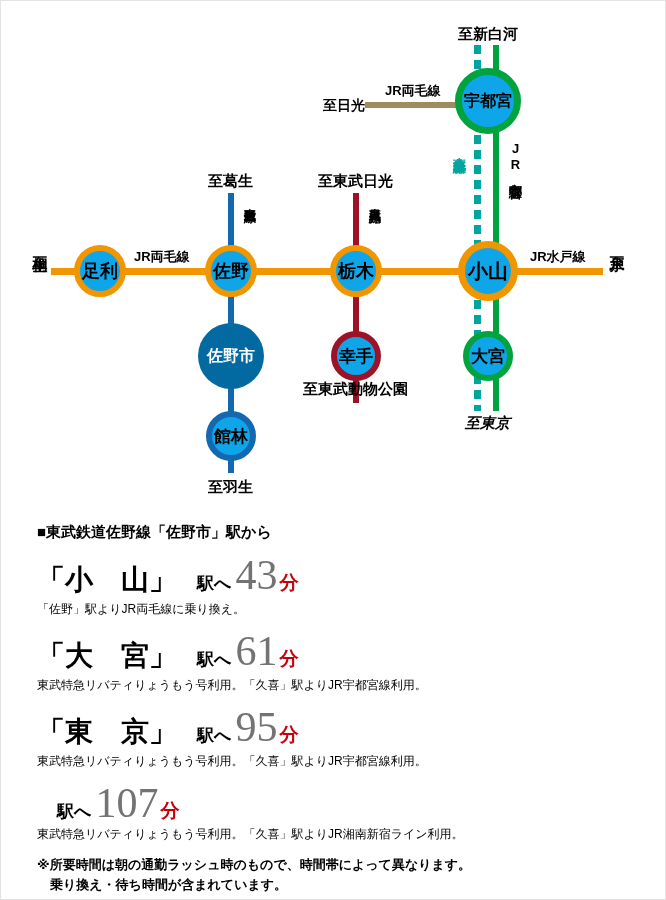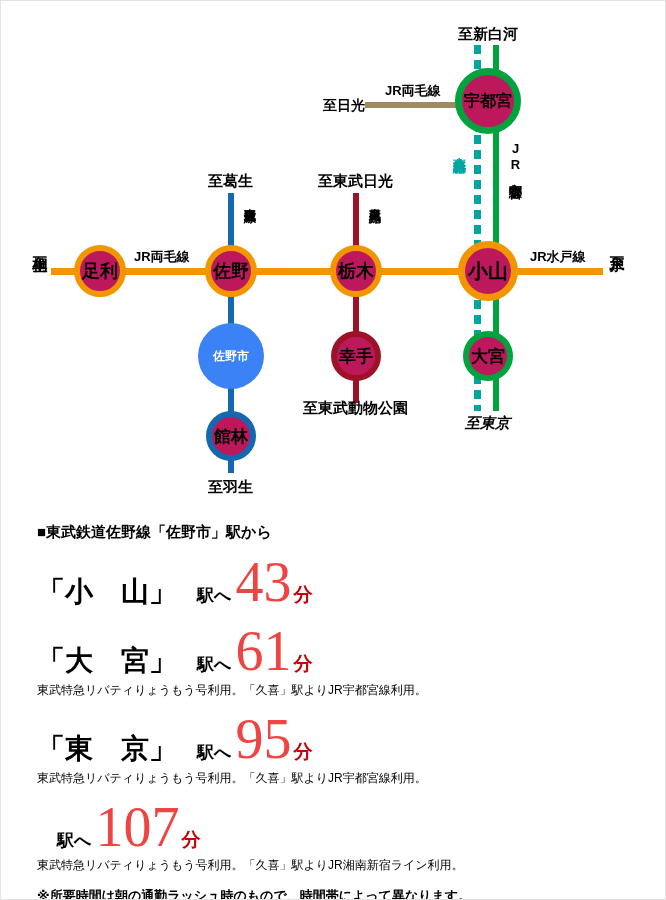--- a/index.html
+++ b/index.html
@@ -16,42 +16,42 @@
   #ln-ryomo        { left:50px;  top:267px; width:552px; height:7px; background:#F29600; }
   #ln-shinkansen   { left:473px; top:44px;  width:7px;  height:366px;
                      background:repeating-linear-gradient(180deg,#00A5A0 0 9px,#ffffff 9px 15px); }
   #ln-utsunomiya   { left:492px; top:44px;  width:6px;  height:366px; background:#00A33E; }
   #ln-tobu-sano    { left:227px; top:192px; width:6px;  height:280px; background:#1368B0; }
   #ln-tobu-nikko   { left:352px; top:192px; width:6px;  height:210px; background:#9E1228; }
   #ln-jr-nikko     { left:364px; top:101px; width:92px; height:6px;  background:#A08B60; }
 
   .station {
     position:absolute; display:flex; align-items:center; justify-content:center;
-    background:#be185d; border-radius:50%; font-weight:bold; white-space:nowrap;
+    background:#0ea5e9; border-radius:50%; font-weight:bold; white-space:nowrap;
   }
   #st-ashikaga    { left:73px;  top:244px; width:52px; height:52px; border:6px solid #F29600; font-size:18px; }
   #st-sano        { left:204px; top:244px; width:52px; height:52px; border:6px solid #F29600; font-size:18px; }
   #st-tochigi     { left:329px; top:244px; width:52px; height:52px; border:6px solid #F29600; font-size:18px; }
   #st-oyama       { left:457px; top:240px; width:60px; height:60px; border:7px solid #F29600; font-size:20px; }
   #st-utsunomiya  { left:454px; top:67px;  width:66px; height:66px; border:7px solid #00A33E; font-size:16px; }
-  #st-sanoshi     { left:197px; top:322px; width:66px; height:66px; background:#3b82f6; color:#fff; font-size:12px; }
+  #st-sanoshi     { left:197px; top:322px; width:66px; height:66px; background:#0369a1; color:#fff; font-size:16px; }
   #st-tatebayashi { left:205px; top:410px; width:50px; height:50px; border:6px solid #1368B0; font-size:17px; }
   #st-satte       { left:330px; top:330px; width:50px; height:50px; border:6px solid #9E1228; font-size:17px; }
   #st-omiya       { left:462px; top:330px; width:50px; height:50px; border:6px solid #00A33E; font-size:17px; }
 
   .ep  { position:absolute; font-weight:bold; font-size:15px; white-space:nowrap; }
   .lbl { position:absolute; font-weight:bold; font-size:13px; white-space:nowrap; }
   .vtext { writing-mode:vertical-rl; text-orientation:upright; letter-spacing:1px; }
 
   #ep-kiryu          { left:29px;  top:243px; }
   #ep-mito           { left:606px; top:243px; }
   #ep-kuzuu          { left:207px; top:171px; }
   #ep-hanyu          { left:207px; top:477px; }
   #ep-tobu-nikko     { left:317px; top:171px; }
-  #ep-tobu-zoo       { left:302px; top:398px; }
+  #ep-tobu-zoo       { left:302px; top:379px; }
   #ep-shin-shirakawa { left:457px; top:24px;  }
   #ep-tokyo          { left:464px; top:413px;font-style:italic; }
   #ep-nikko          { left:322px; top:96px;  font-size:14px; }
 
   #lbl-ryomo      { left:133px; top:247px; }
   #lbl-mito       { left:529px; top:247px; }
   #lbl-tobu-sano  { left:240px; top:197px; font-size:12px; }
   #lbl-tobu-nikko { left:365px; top:197px; font-size:12px; }
   #lbl-shinkansen { left:449px; top:146px; color:#00A5A0; }
   #lbl-utsunomiya { left:505px; top:140px; }
@@ -59,21 +59,21 @@
 
   
   .info { position:absolute; left:36px; top:522px; width:606px; }
   .heading { font-size:15px; font-weight:bold; margin-bottom:12px; }
   .route { margin-bottom:12px; }
   .route-main { display:flex; align-items:baseline;text-align:right; }
   .r-station { font-size:28px; font-weight:bold; }
   .r-to { font-size:17px; font-weight:bold; margin-left:20px; }
   .r-time {
     font-family:"Liberation Serif","DejaVu Serif",serif;
-    font-size:56px; line-height:1; color:#ef4444; margin-left:4px;
+    font-size:42px; line-height:1; color:#737373; margin-left:4px;
   }
   .r-unit { font-size:19px; font-weight:bold; color:#C7000B; margin-left:2px; }
   .route-note { font-size:12px; margin-top:2px; }
   .footnote { font-size:13px; font-weight:bold; margin-top:6px; line-height:1.5; }
   .fn2 { margin-left:13px; }
 </style>
 </head>
 <body>
 
 <div class="page">
@@ -119,20 +119,21 @@
   <div class="info">
     <div class="heading">■東武鉄道佐野線「佐野市」駅から</div>
 
     <div class="route">
       <div class="route-main">
         <span class="r-station">「小　山」</span>
         <span class="r-to">駅へ</span>
         <span class="r-time">43</span>
         <span class="r-unit">分</span>
       </div>
+      <div class="route-note">「佐野」駅よりJR両毛線に乗り換え。</div>
     </div>
 
     <div class="route">
       <div class="route-main">
         <span class="r-station">「大　宮」</span>
         <span class="r-to">駅へ</span>
         <span class="r-time">61</span>
         <span class="r-unit">分</span>
       </div>
       <div class="route-note">東武特急リバティりょうもう号利用。「久喜」駅よりJR宇都宮線利用。</div>

